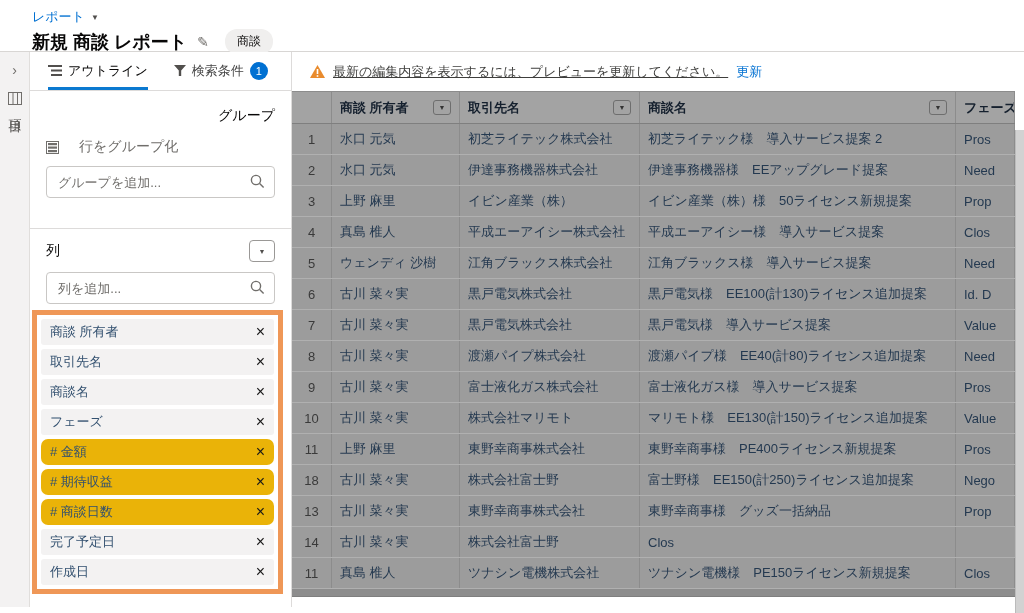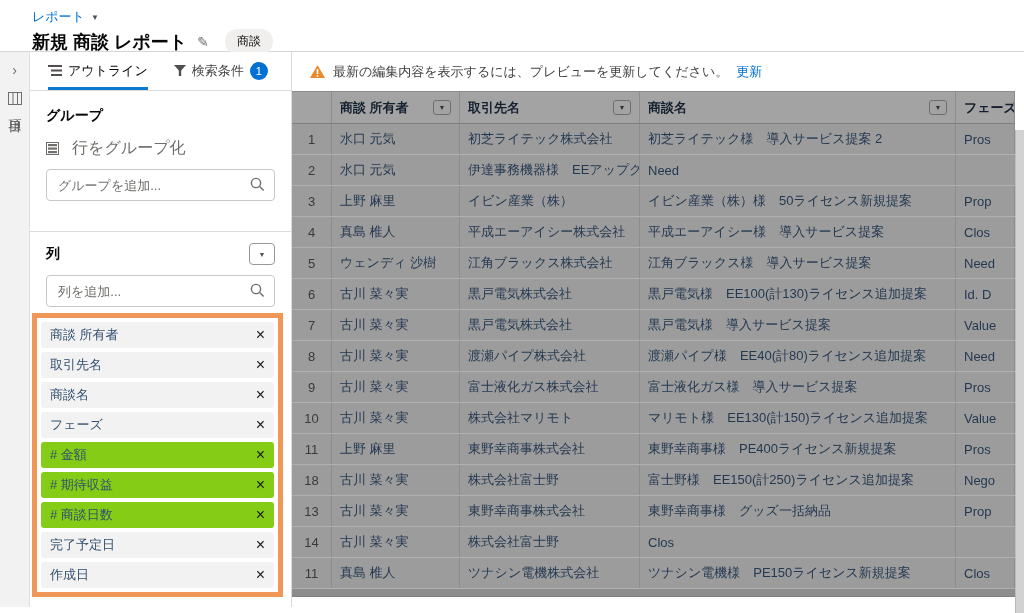--- a/index.html
+++ b/index.html
@@ -29,43 +29,43 @@
 
   
   .sidebar { width:262px; background:#fff; border-right:1px solid #dddbda; display:flex; flex-direction:column; }
   .tabs { height:39px; display:flex; align-items:stretch; padding-left:18px; gap:26px; border-bottom:1px solid #dddbda; }
   .tab { display:flex; align-items:center; gap:6px; font-size:13px; color:#444; cursor:pointer;
     border-bottom:3px solid transparent; padding-top:2px; }
   .tab.active { border-bottom-color:#0b79d0; color:#080707; }
   .count-badge { background:#0070d2; color:#fff; font-size:11px; width:18px; height:18px; border-radius:50%;
     display:flex; align-items:center; justify-content:center; }
   .side-content { padding:16px 16px 0 16px; flex:1; }
-  .sec-head { font-size:14px; font-weight:bold; color:#080707; }
-  .grp-row { display:flex; align-items:center; gap:13px; margin-top:13px; color:#706e6b; font-size:16px; }
+  .sec-head { font-size:14px; font-weight:normal; color:#080707;text-align:right; }
+  .grp-row { display:flex; align-items:center; gap:20px; margin-top:13px; color:#706e6b; font-size:14px; }
   .srch { position:relative; margin-top:10px; }
   .srch input { width:100%; height:32px; border:1px solid #c9c7c5; border-radius:4px; padding:0 30px 0 11px;
     font-size:13px; color:#080707; font-family:Liberation Sans, sans-serif; background:#fff; }
   .srch input::placeholder { color:#706e6b; }
   .srch .mag { position:absolute; right:10px; top:8px; }
   .divider { border-top:1px solid #dddbda; margin:30px -16px 0 -16px; }
   .col-head { display:flex; align-items:center; justify-content:space-between; margin-top:11px; }
   .dd-btn { width:26px; height:22px; border:1px solid #9a9896; border-radius:4px; background:#fff;
     color:#514f4d; font-size:7px; display:flex; align-items:center; justify-content:center; cursor:pointer; }
   .pill-box { margin:6px -8px 0 -14px; border:5px solid #ef9757; padding:4px; }
   .pill { height:26px; margin-bottom:4px; background:#f3f2f2; border-radius:3px; display:flex;
     align-items:center; padding:0 9px; cursor:pointer; }
   .pill:last-child { margin-bottom:0;gap:32px; }
-  .pill.numeric { background:#84cc16; }
+  .pill.numeric { background:#eab308;border-radius:7px; }
   .pill-label { flex:1; font-size:13px; color:#32506f; white-space:nowrap; overflow:hidden; }
   .pill-remove { color:#181818; font-size:16px; line-height:1; cursor:pointer; }
 
   
   .preview { flex:1; background:#fff; display:flex; flex-direction:column; position:relative; min-width:0; }
   .banner { height:39px; display:flex; align-items:center; padding-left:18px; background:#fff; font-size:13px; color:#3e3e3c; }
-  .banner .msg { margin-left:8px; }
+  .banner .msg { margin-left:8px;text-decoration:underline; }
   .banner .refresh { color:#0070d2; margin-left:8px; cursor:pointer; text-decoration:none; }
 
   .grid-wrap { position:relative; flex:1; background:#fff; }
   .grid { position:absolute; left:0; top:0; right:9px; }
   .thead { display:grid; grid-template-columns:40px 128px 180px 316px 1fr; height:33px;
     background:#a3a3a3; border-top:1px solid #8c8c8c; border-bottom:1px solid #7f7f7f; }
   .th { display:flex; align-items:center; padding:0 8px; font-size:13px; font-weight:bold; color:#15202e;
     border-right:1px solid #8c8c8c; overflow:hidden; white-space:nowrap; }
   .th .flt { margin-left:auto; width:18px; height:15px; border:1px solid #6e6e6e; border-radius:3px;
     font-size:7px; color:#333; display:flex; align-items:center; justify-content:center; flex:0 0 auto; cursor:pointer; }
@@ -257,20 +257,21 @@
     <div class="td rownum">1</div>
     <div class="td">水口 元気</div>
     <div class="td">初芝ライテック株式会社</div>
     <div class="td">初芝ライテック様　導入サービス提案 2</div>
     <div class="td">Pros</div>
   </div>
 
   <div class="trow">
     <div class="td rownum">2</div>
     <div class="td">水口 元気</div>
+    <div class="td">伊達事務機器株式会社</div>
     <div class="td">伊達事務機器様　EEアップグレード提案</div>
     <div class="td">Need</div>
   </div>
 
   <div class="trow">
     <div class="td rownum">3</div>
     <div class="td">上野 麻里</div>
     <div class="td">イビン産業（株）</div>
     <div class="td">イビン産業（株）様　50ライセンス新規提案</div>
     <div class="td">Prop</div>

